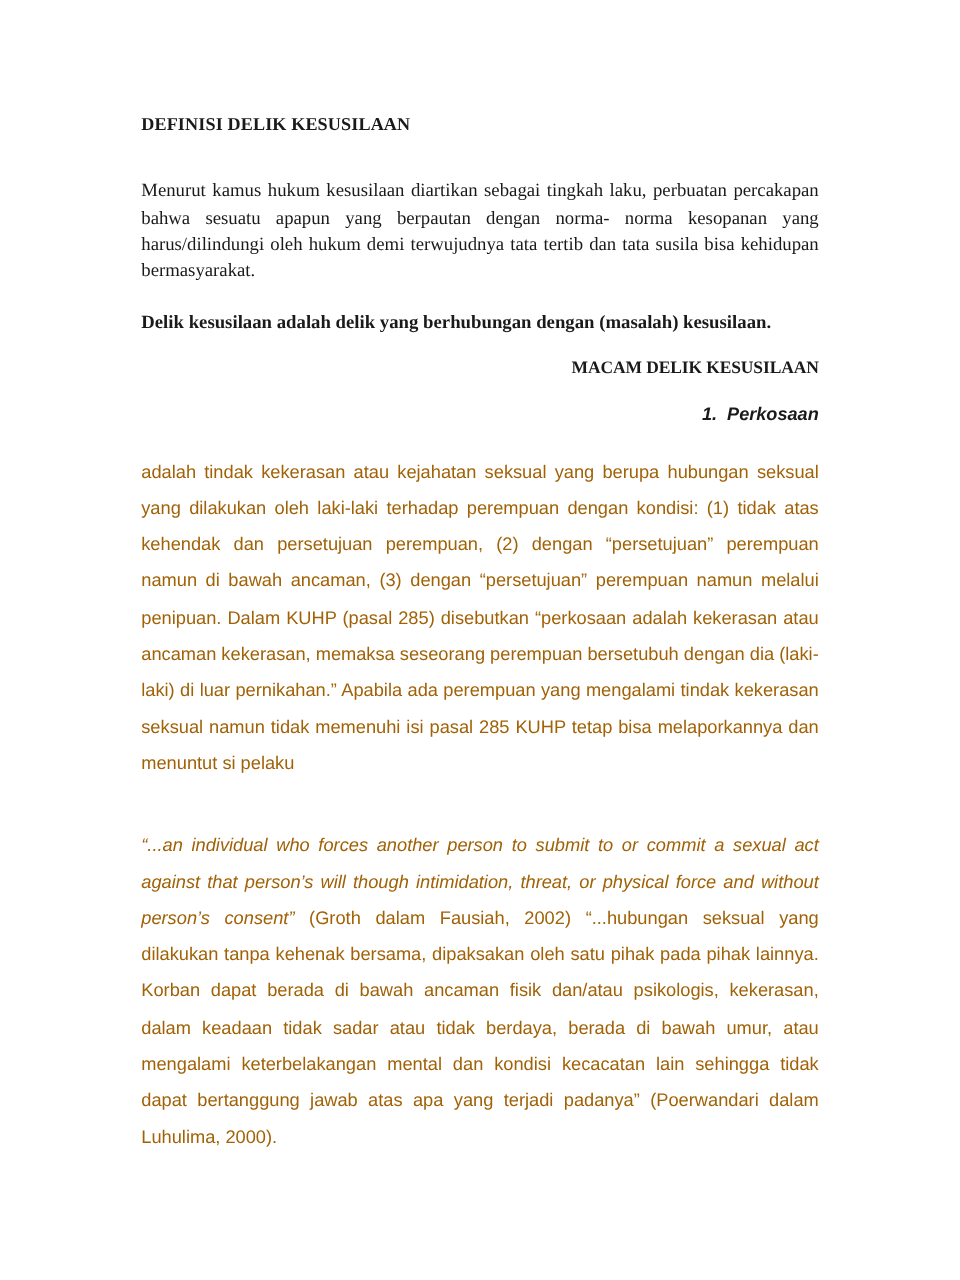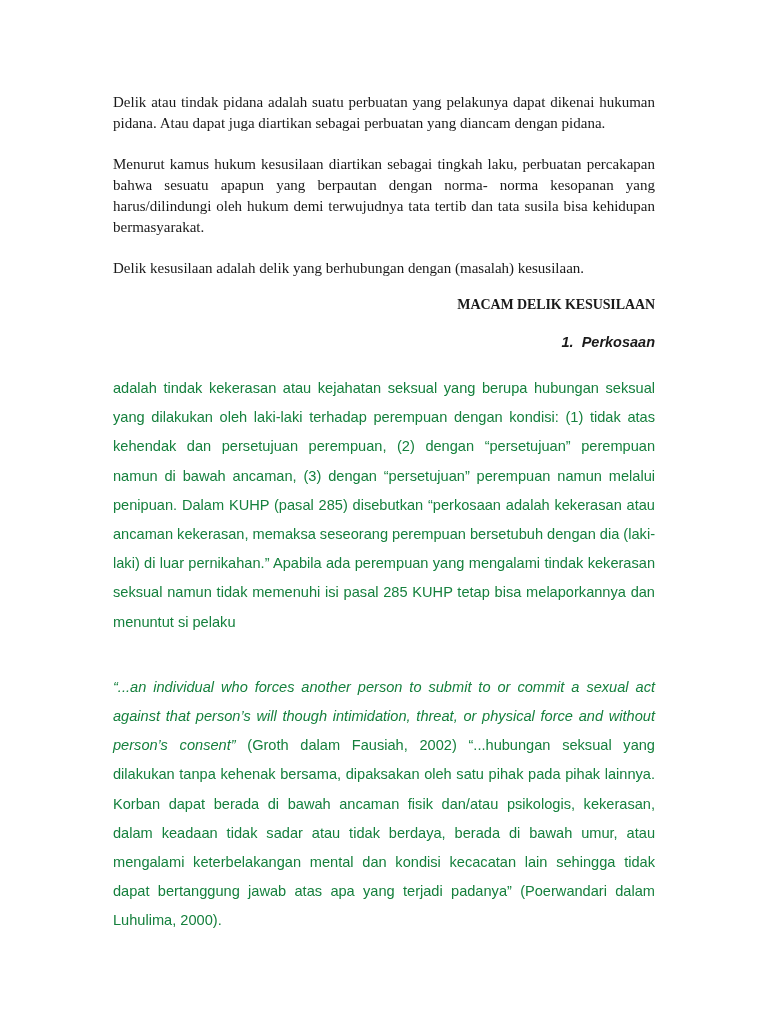--- a/index.html
+++ b/index.html
@@ -42,20 +42,21 @@
     font-family: "Liberation Serif", serif;
     font-size: 15px;
     line-height: 1.42;
     text-align: justify;
     text-justify: inter-word;
     margin: 0 0 19px 0;
   }
 
   .p-serif.tight {
     line-height: 1.38;
+    font-weight: bold;
   }
 
   .h-sub {
     font-family: "Liberation Serif", serif;
     font-weight: bold;
     font-size: 14px;
     letter-spacing: -0.1px;
     margin: 0 0 19px 0;
     line-height: 1.2;
     text-align: right;
@@ -74,39 +75,39 @@
   }
 
   
   .p-sans {
     font-family: "Liberation Sans", sans-serif;
     font-size: 14.6px;
     line-height: 2.0;
     text-align: justify;
     text-justify: inter-word;
     margin: 0;
-    color: #15803d;
+    color: #a16207;
   }
 
   .p-sans.gap-before {
     margin-top: 36px;
   }
 
   .p-sans .ital {
     font-style: italic;
   }
 </style>
 </head>
 <body>
 
 <div class="page">
   <div class="doc-body">
 
+    <h1 class="h-title">DEFINISI DELIK KESUSILAAN</h1>
 
-    <p class="p-serif">Delik atau tindak pidana adalah suatu perbuatan yang pelakunya dapat dikenai hukuman pidana. Atau dapat juga diartikan sebagai perbuatan yang diancam dengan pidana.</p>
 
     <p class="p-serif">Menurut kamus hukum kesusilaan diartikan sebagai tingkah laku, perbuatan percakapan bahwa sesuatu apapun yang berpautan dengan norma- norma kesopanan yang harus/dilindungi oleh hukum demi terwujudnya tata tertib dan tata susila bisa kehidupan bermasyarakat.</p>
 
     <p class="p-serif tight">Delik kesusilaan adalah delik yang berhubungan dengan (masalah) kesusilaan.</p>
 
     <h2 class="h-sub">MACAM DELIK KESUSILAAN</h2>
 
     <div class="list-item">1.  Perkosaan</div>
 
     <p class="p-sans">adalah tindak kekerasan atau kejahatan seksual yang berupa hubungan seksual yang dilakukan oleh laki-laki terhadap perempuan dengan kondisi: (1) tidak atas kehendak dan persetujuan perempuan, (2) dengan “persetujuan” perempuan namun di bawah ancaman, (3) dengan “persetujuan” perempuan namun melalui penipuan.  Dalam KUHP (pasal 285) disebutkan “perkosaan adalah kekerasan atau ancaman kekerasan, memaksa seseorang perempuan bersetubuh dengan dia (laki-laki) di luar pernikahan.”   Apabila ada perempuan yang mengalami tindak kekerasan seksual namun tidak memenuhi isi pasal 285 KUHP tetap bisa melaporkannya dan menuntut si pelaku</p>

